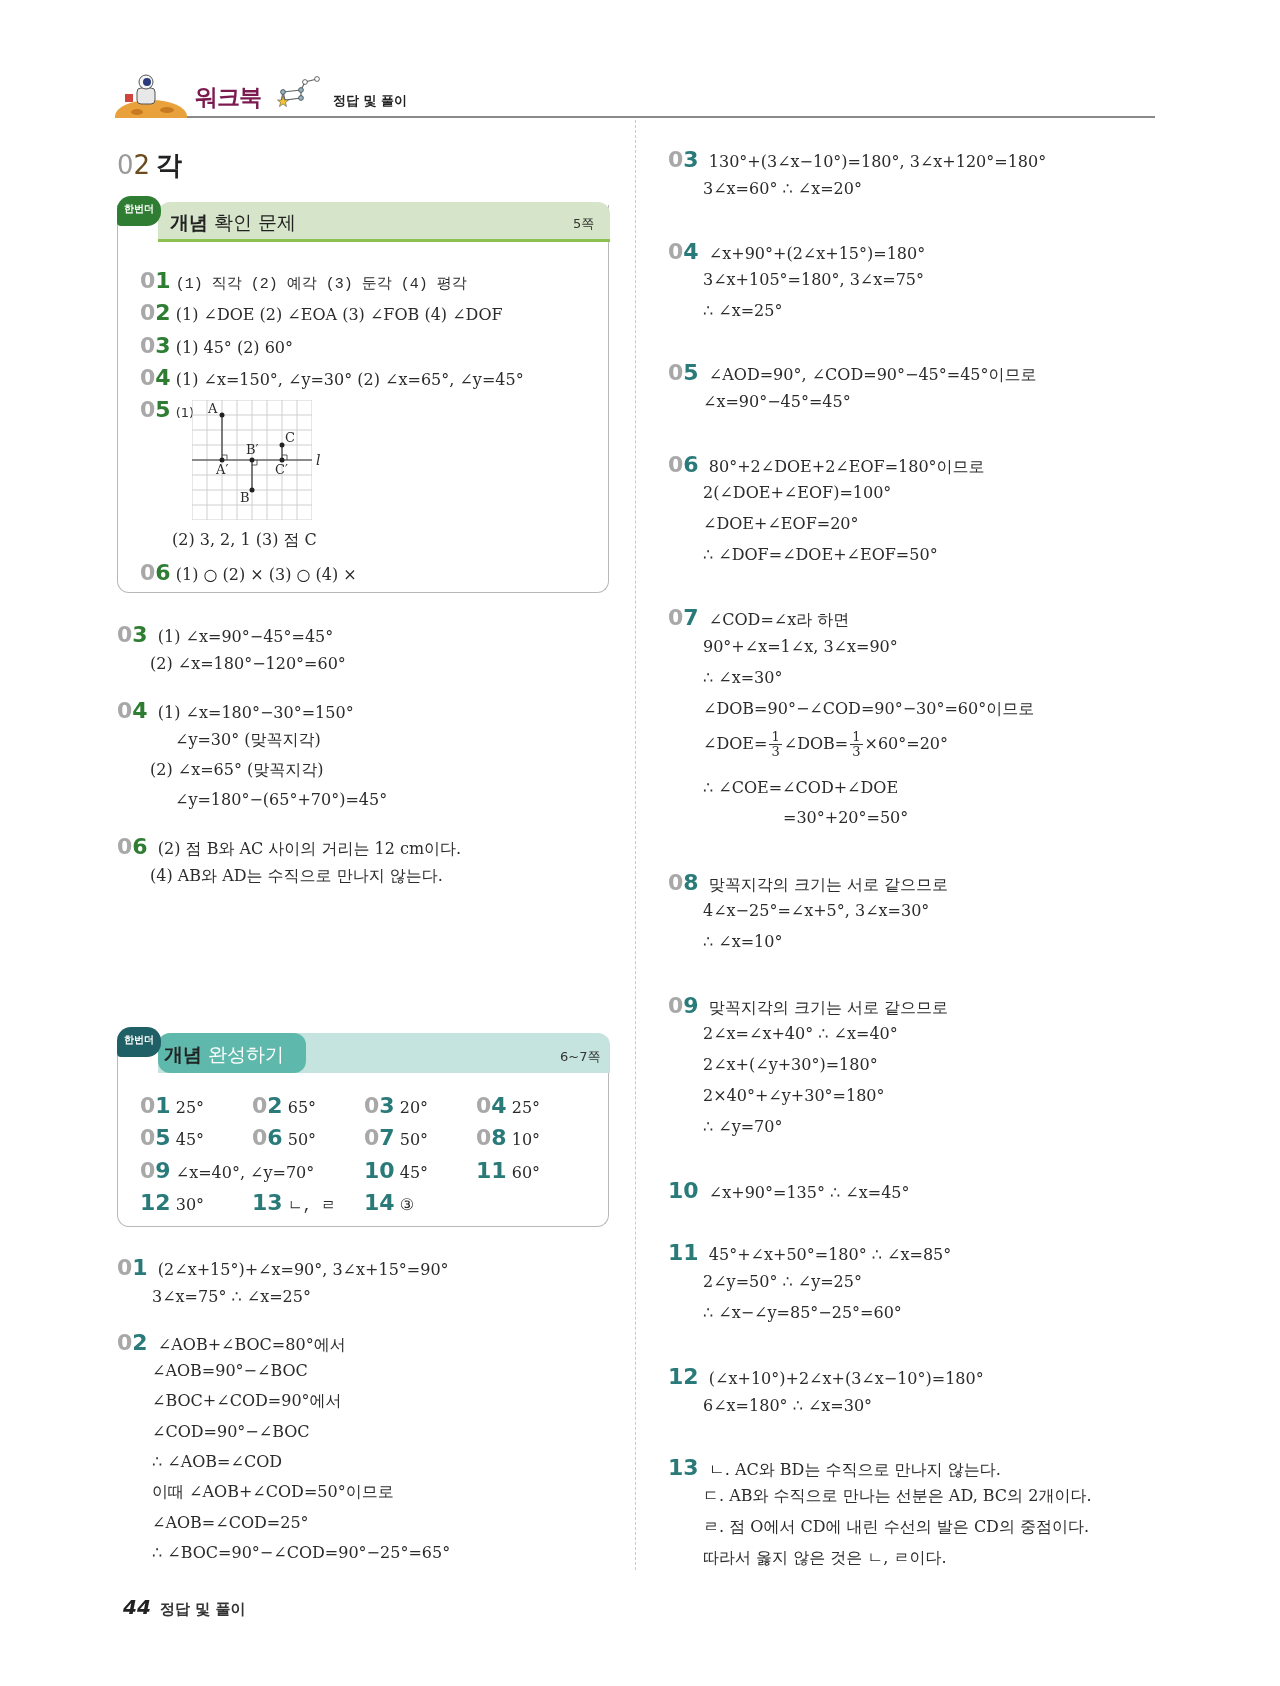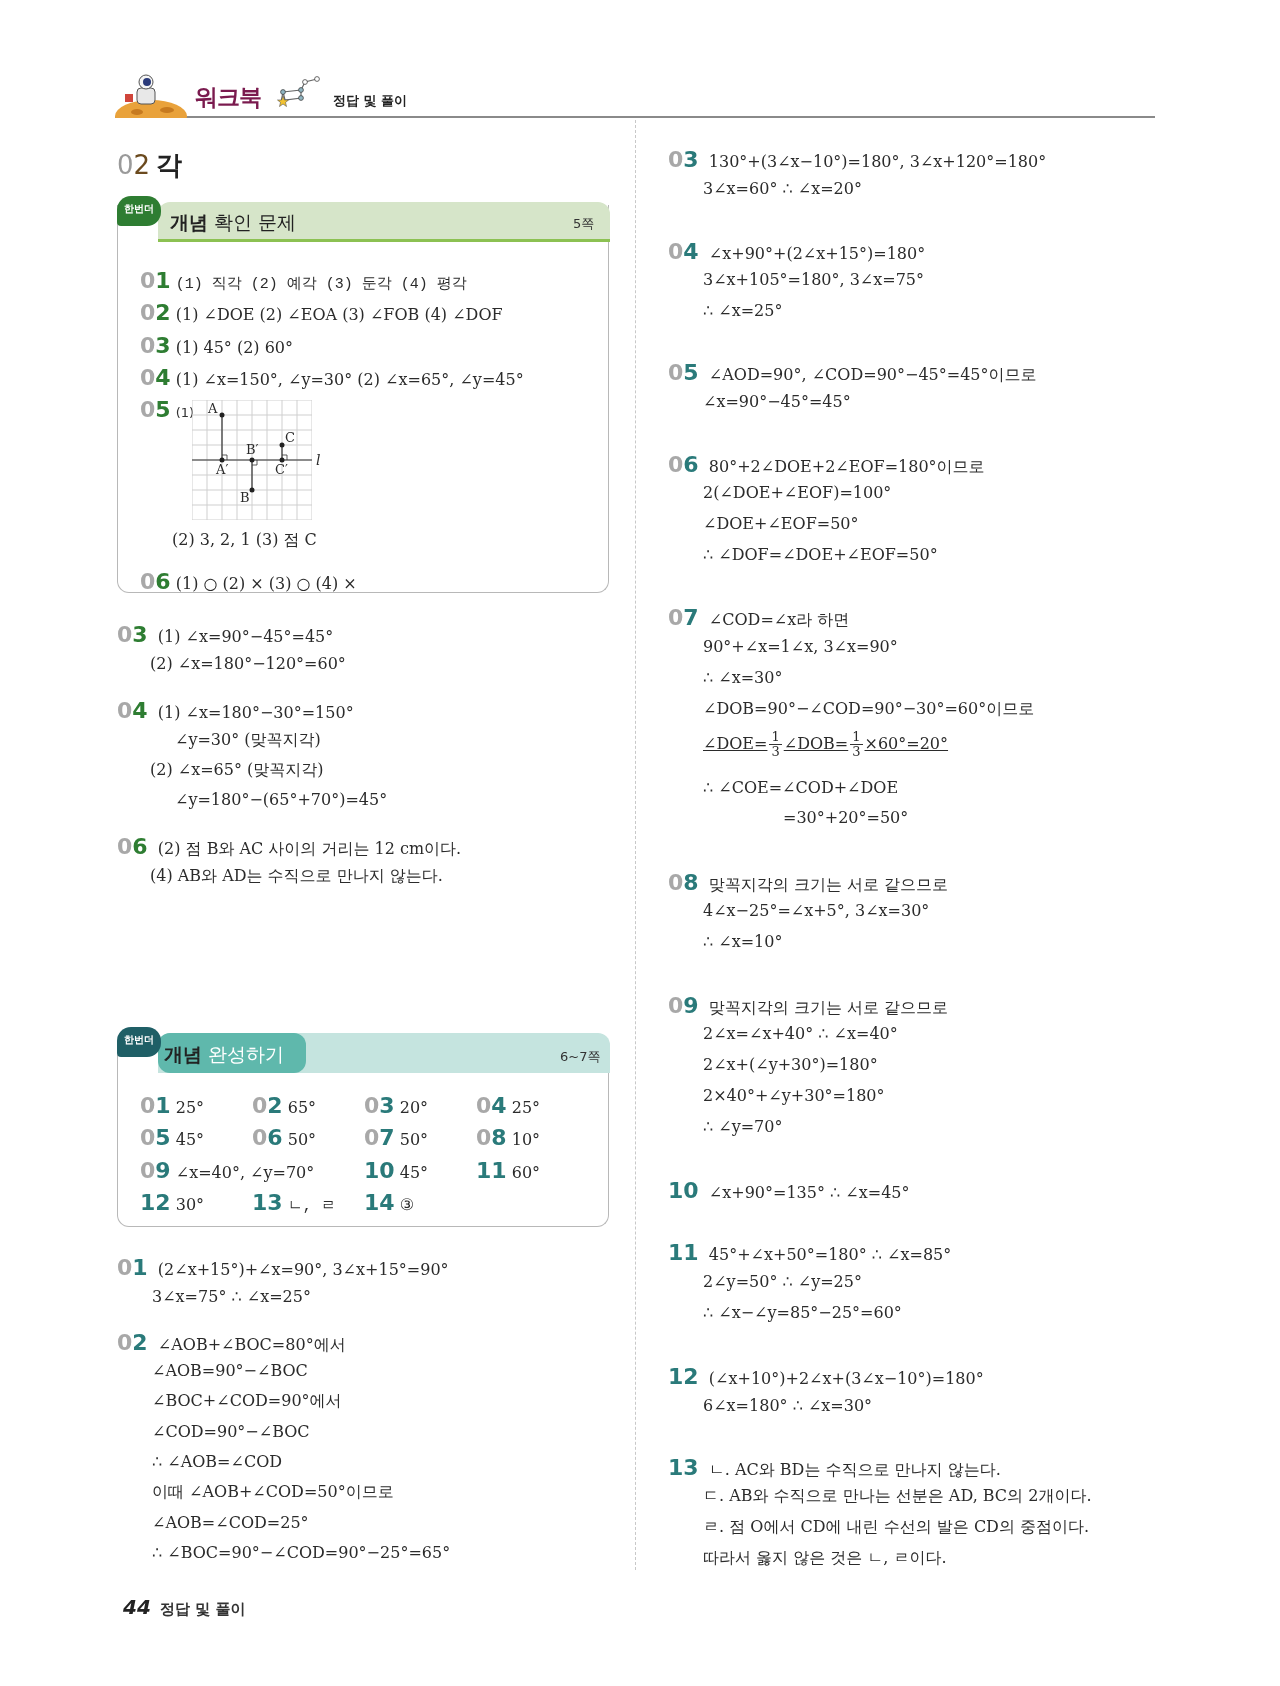--- a/index.html
+++ b/index.html
@@ -150,21 +150,21 @@
 <div class="row" style="left:216px; top:462px; font-size:13px;">A′</div>
 <div class="row" style="left:246px; top:442px; font-size:13px;">B′</div>
 <div class="row" style="left:240px; top:490px; font-size:13px;">B</div>
 <div class="row" style="left:285px; top:430px; font-size:13px;">C</div>
 <div class="row" style="left:275px; top:462px; font-size:13px;">C′</div>
 <div class="row" style="left:316px; top:452px; font-size:14px; font-style:italic;">l</div>
 
 <div class="row" style="left:172px; top:530px;">
   <span>(2) 3, 2, 1   (3) 점 C</span>
 </div>
-<div class="row" style="left:140px; top:560px;margin-top:9px;">
+<div class="row" style="left:140px; top:560px;">
   <span class="qn green"><span class="d1">0</span><span class="d2">6</span></span>
   <span>(1) ○   (2) ×   (3) ○   (4) ×</span>
 </div>
 
 <div class="row" style="left:117px; top:622px;">
   <span class="qn green"><span class="d1">0</span><span class="d2">3</span></span>
   &nbsp;<span>(1) ∠x=90°−45°=45°</span>
 </div>
 <div class="row" style="left:150px; top:654px;"><span>(2) ∠x=180°−120°=60°</span></div>
 
@@ -244,31 +244,31 @@
   <span class="qn teal"><span class="d1">0</span><span class="d2">5</span></span>
   &nbsp;<span>∠AOD=90°, ∠COD=90°−45°=45°이므로</span>
 </div>
 <div class="row" style="left:703px; top:392px;"><span>∠x=90°−45°=45°</span></div>
 
 <div class="row" style="left:668px; top:452px;">
   <span class="qn teal"><span class="d1">0</span><span class="d2">6</span></span>
   &nbsp;<span>80°+2∠DOE+2∠EOF=180°이므로</span>
 </div>
 <div class="row" style="left:703px; top:483px;"><span>2(∠DOE+∠EOF)=100°</span></div>
-<div class="row" style="left:703px; top:514px;"><span>∠DOE+∠EOF=50°</span></div>
+<div class="row" style="left:703px; top:514px;"><span>∠DOE+∠EOF=20°</span></div>
 <div class="row" style="left:703px; top:545px;"><span>∴ ∠DOF=∠DOE+∠EOF=50°</span></div>
 
 <div class="row" style="left:668px; top:605px;">
   <span class="qn teal"><span class="d1">0</span><span class="d2">7</span></span>
   &nbsp;<span>∠COD=∠x라 하면</span>
 </div>
 <div class="row" style="left:703px; top:637px;"><span>90°+∠x=1∠x, 3∠x=90°</span></div>
 <div class="row" style="left:703px; top:668px;"><span>∴ ∠x=30°</span></div>
 <div class="row" style="left:703px; top:699px;"><span>∠DOB=90°−∠COD=90°−30°=60°이므로</span></div>
-<div class="row" style="left:703px; top:730px;text-decoration:underline;">
+<div class="row" style="left:703px; top:730px;">
   <span>∠DOE=</span><span class="frac"><span class="n">1</span><span class="dd">3</span></span><span>∠DOB=</span><span class="frac"><span class="n">1</span><span class="dd">3</span></span><span>×60°=20°</span>
 </div>
 <div class="row" style="left:703px; top:778px;"><span>∴ ∠COE=∠COD+∠DOE</span></div>
 <div class="row" style="left:783px; top:808px;"><span>=30°+20°=50°</span></div>
 
 <div class="row" style="left:668px; top:870px;">
   <span class="qn teal"><span class="d1">0</span><span class="d2">8</span></span>
   &nbsp;<span>맞꼭지각의 크기는 서로 같으므로</span>
 </div>
 <div class="row" style="left:703px; top:901px;"><span>4∠x−25°=∠x+5°,  3∠x=30°</span></div>

